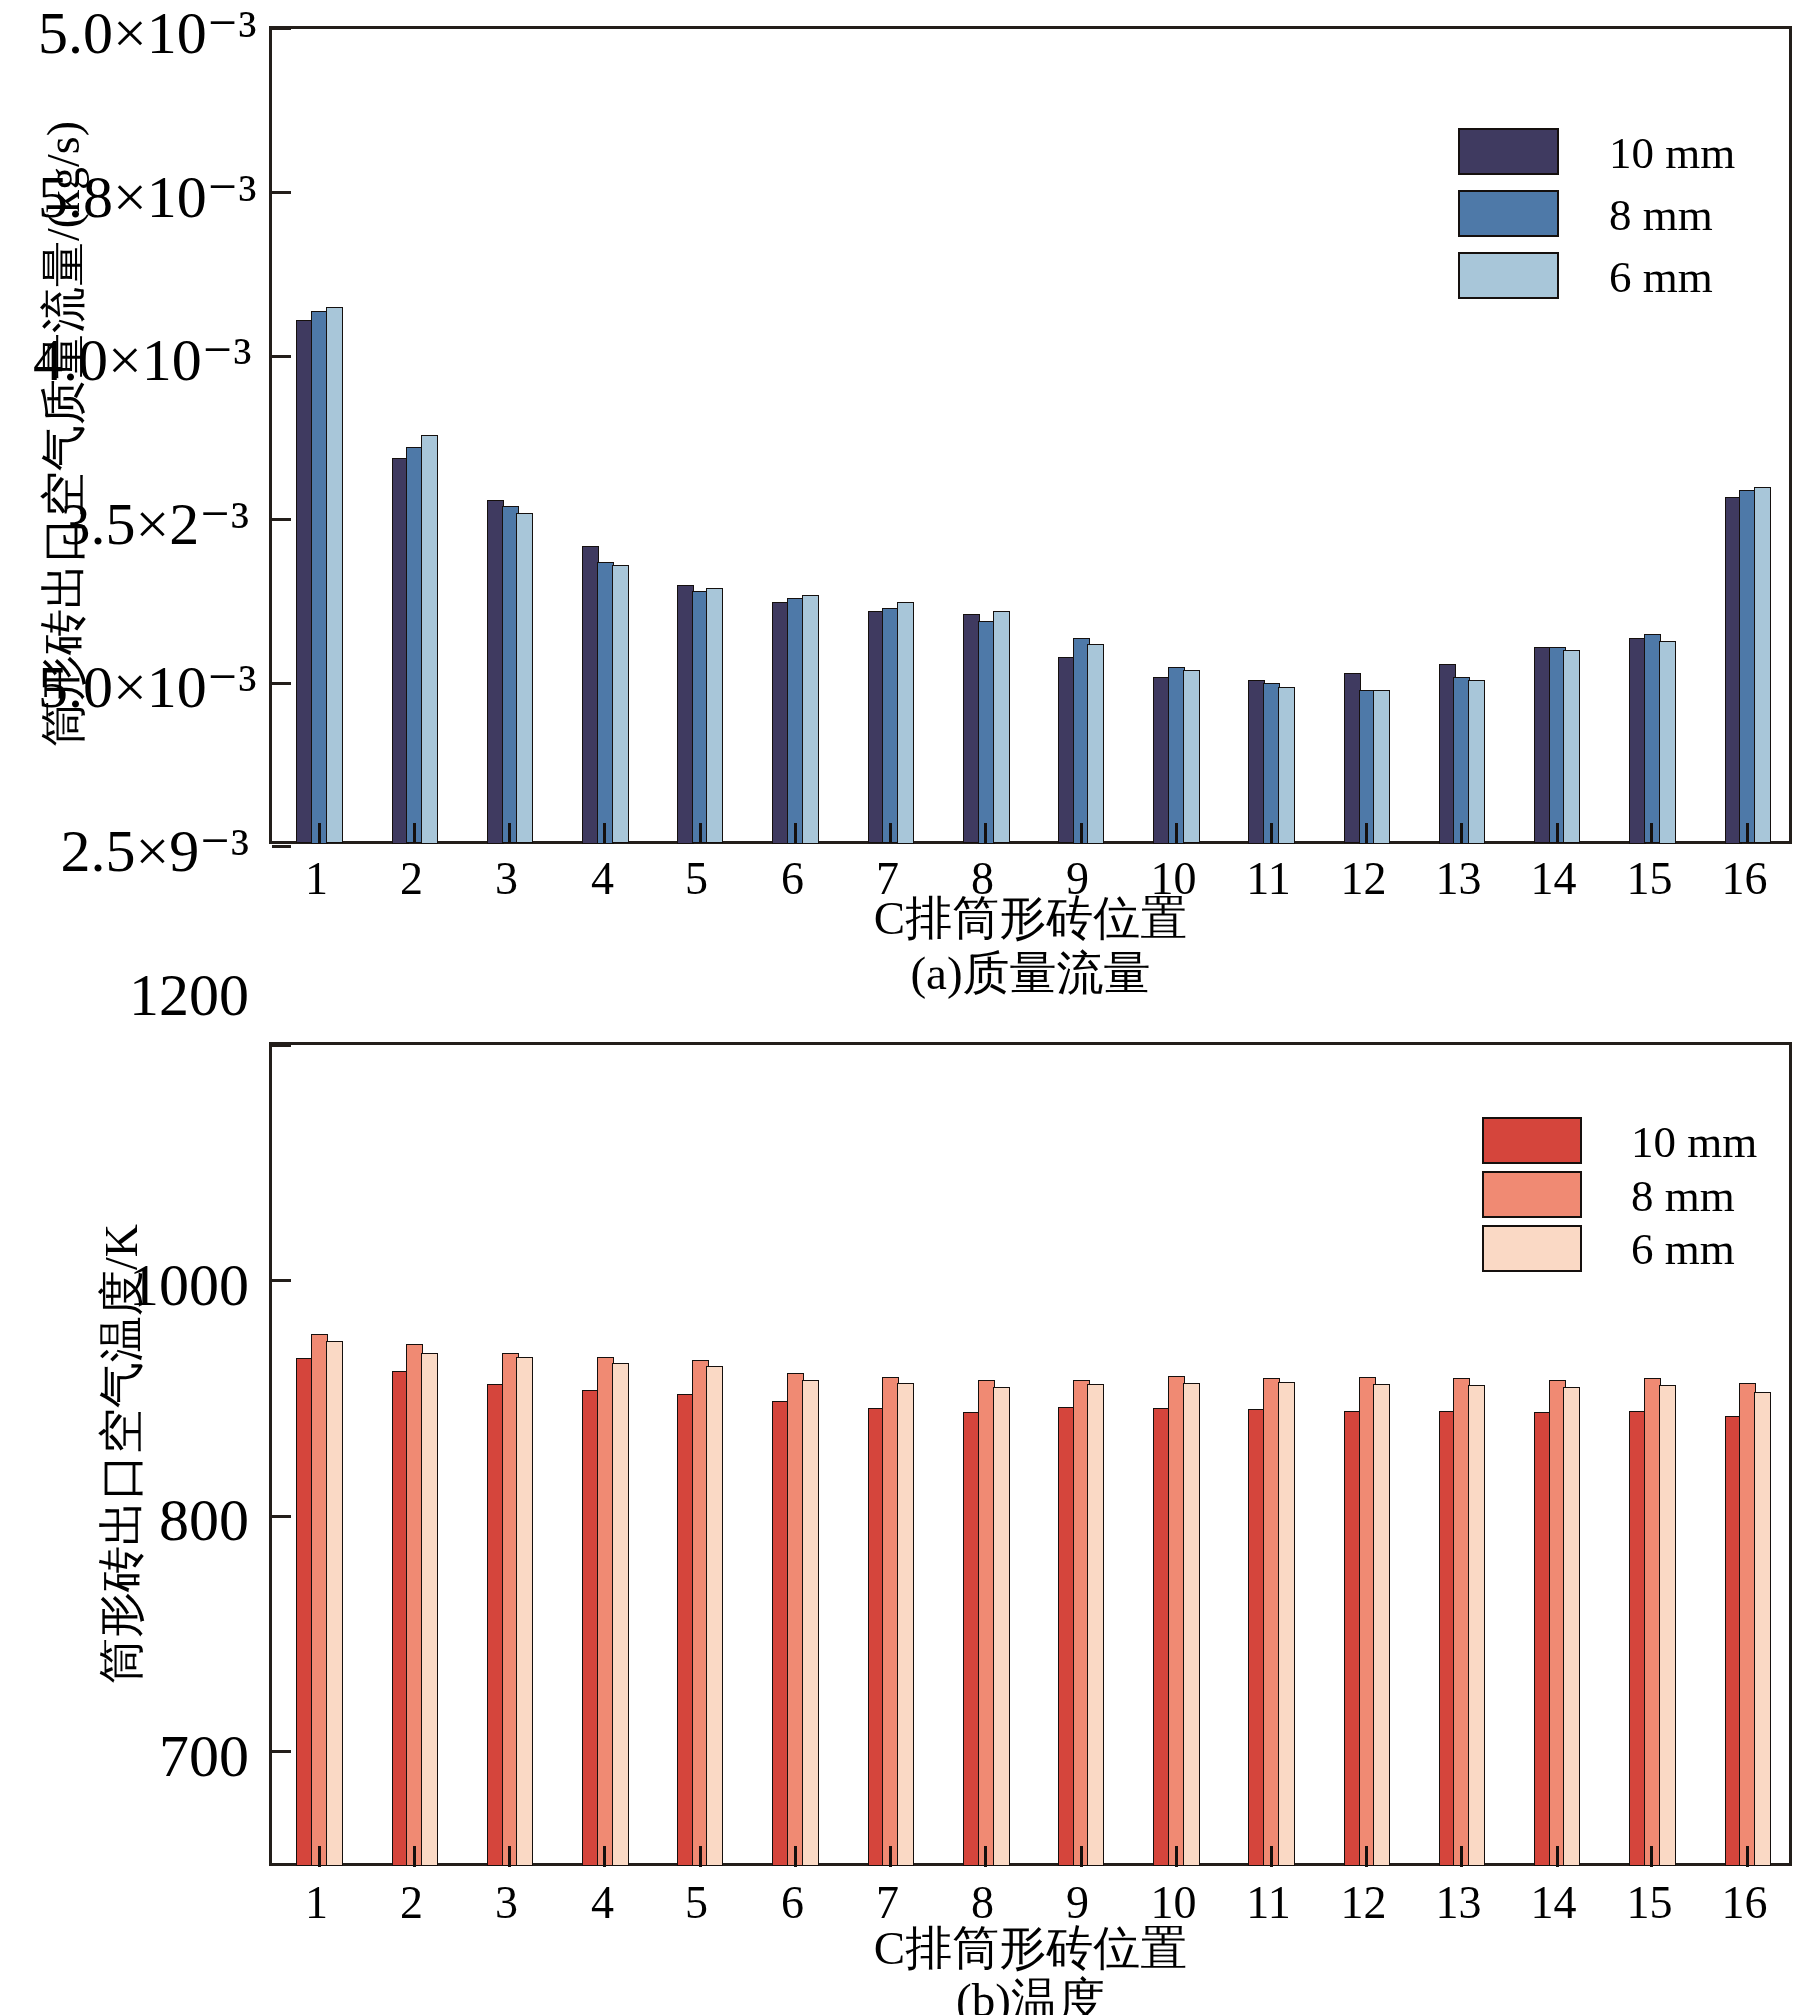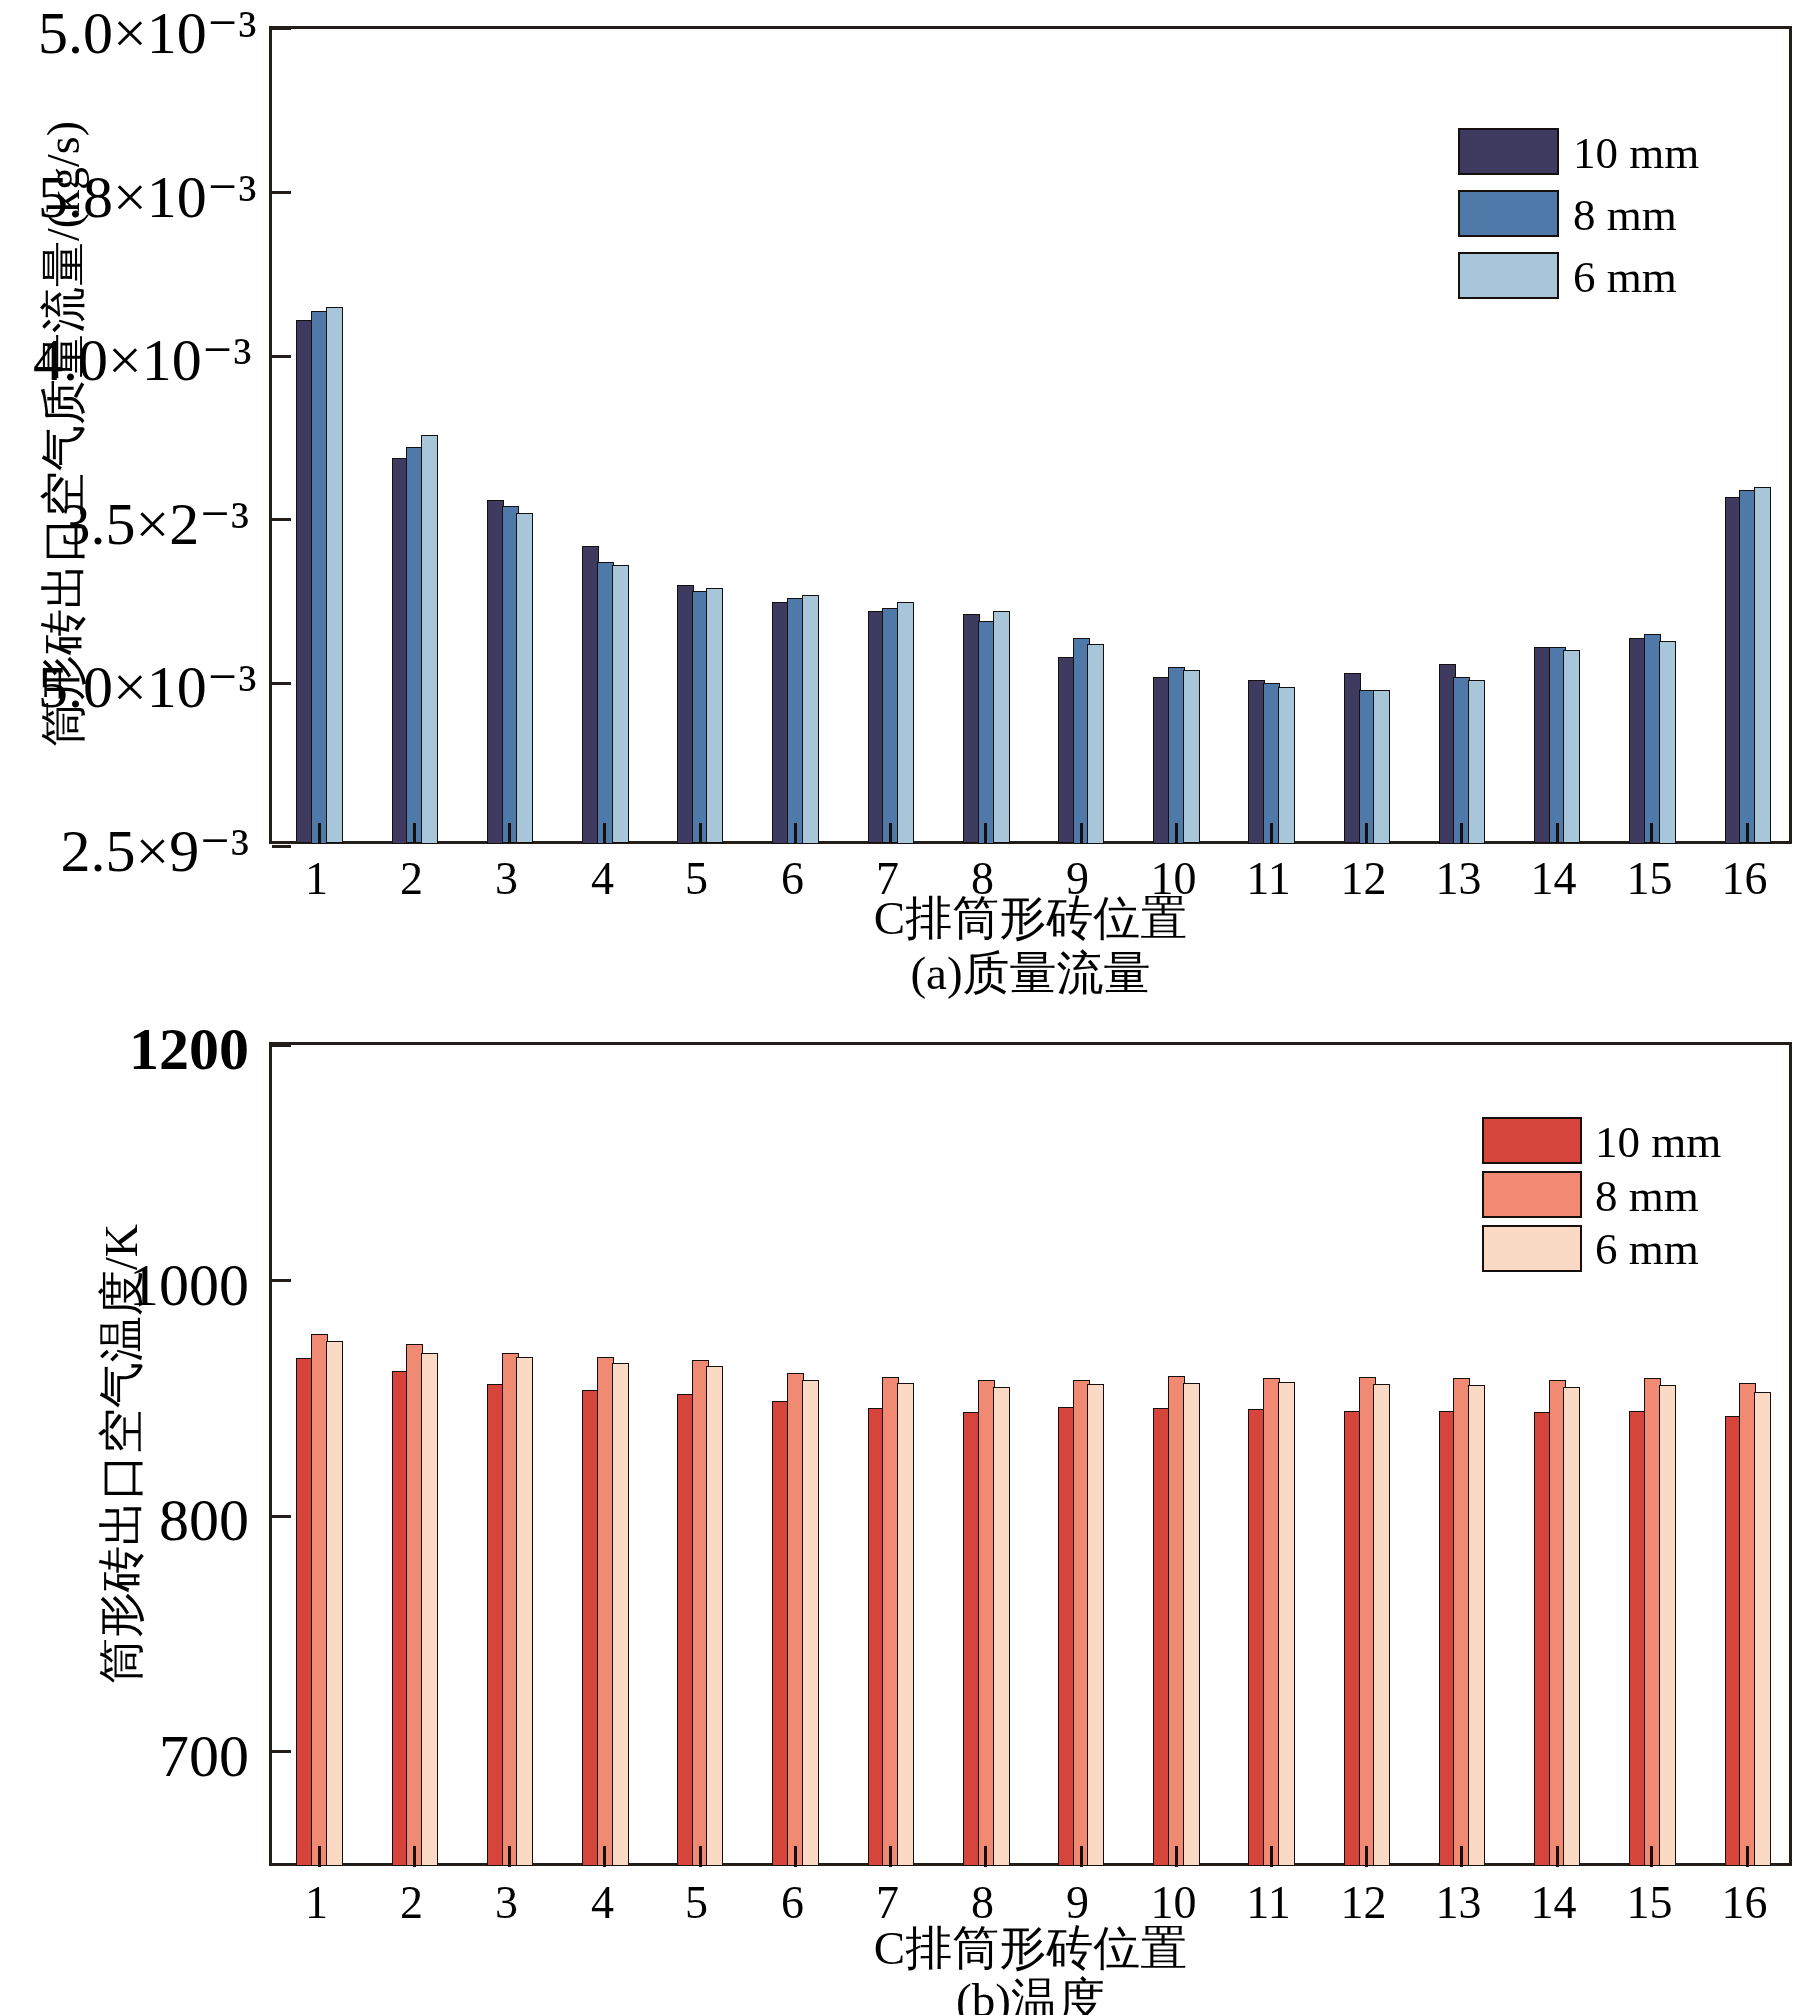--- a/index.html
+++ b/index.html
@@ -9,21 +9,21 @@
   .bar{position:absolute;box-sizing:border-box;border:1.9px solid #15100e;z-index:1;}
   .ytick{position:absolute;background:#231e1a;z-index:2;}
   .xtick{position:absolute;background:#15100e;z-index:3;}
   .ytick-label{position:absolute;font-size:60px;text-align:right;white-space:nowrap;line-height:1;}
   .xtick-label{position:absolute;font-size:46px;text-align:center;white-space:nowrap;line-height:1;}
   .axis-title-x{position:absolute;font-size:47px;text-align:center;white-space:nowrap;line-height:1;}
   .caption{position:absolute;font-size:47px;text-align:center;white-space:nowrap;line-height:1;}
   .axis-title-y{position:absolute;white-space:nowrap;font-size:46px;line-height:1;
     transform:translate(-50%,-50%) rotate(-90deg);}
   .legend-swatch{position:absolute;box-sizing:border-box;border:2.6px solid #15100e;z-index:4;}
-  .legend-label{position:absolute;font-size:45px;white-space:nowrap;line-height:1;z-index:4;}
+  .legend-label{position:absolute;font-size:45px;white-space:nowrap;line-height:1;z-index:4;margin-left:36px;}
 </style>
 </head>
 <body>
 
 <div class="figure">
 
   <section>
     <div class="axis-title-y" style="left:64px;top:434px;">筒形砖出口空气质量流量/(kg/s)</div>
     <div class="plot" id="plot-0" style="left:269px;top:25.6px;width:1523px;height:818px;">
         <div class="ytick" style="left: 0px; top: -1.3px; width: 19px; height: 3.2px;"></div>
@@ -198,21 +198,21 @@
     <div class="xtick-label" style="left: 1420px; top: 856px; width: 77px;">13</div>
     <div class="xtick-label" style="left: 1515px; top: 856px; width: 77px;">14</div>
     <div class="xtick-label" style="left: 1611px; top: 856px; width: 77px;">15</div>
     <div class="xtick-label" style="left: 1706px; top: 856px; width: 77px;">16</div>
     <div class="legend-swatch" style="left: 1458px; top: 128px; width: 101px; height: 47px; background: rgb(63, 58, 96);"></div>
     <div class="legend-label" style="left: 1573px; top: 131px;">10 mm</div>
     <div class="legend-swatch" style="left: 1458px; top: 190px; width: 101px; height: 47px; background: rgb(78, 121, 168);"></div>
     <div class="legend-label" style="left: 1573px; top: 193px;">8 mm</div>
     <div class="legend-swatch" style="left: 1458px; top: 252px; width: 101px; height: 47px; background: rgb(168, 198, 217);"></div>
     <div class="legend-label" style="left: 1573px; top: 255px;">6 mm</div>
-    <div class="ytick-label" style="left: 38px; top: 1019px; width: 211px; font-weight: bold;">1200</div>
+    <div class="ytick-label" style="left: 38px; top: 965px; width: 211px;">1200</div>
     <div class="ytick-label" style="left: 38px; top: 1255px; width: 211px;">1000</div>
     <div class="ytick-label" style="left: 38px; top: 1490px; width: 211px;">800</div>
     <div class="ytick-label" style="left: 38px; top: 1726px; width: 211px;">700</div>
     <div class="xtick-label" style="left: 278px; top: 1880px; width: 77px;">1</div>
     <div class="xtick-label" style="left: 373px; top: 1880px; width: 77px;">2</div>
     <div class="xtick-label" style="left: 468px; top: 1880px; width: 77px;">3</div>
     <div class="xtick-label" style="left: 564px; top: 1880px; width: 77px;">4</div>
     <div class="xtick-label" style="left: 658px; top: 1880px; width: 77px;">5</div>
     <div class="xtick-label" style="left: 754px; top: 1880px; width: 77px;">6</div>
     <div class="xtick-label" style="left: 849px; top: 1880px; width: 77px;">7</div>

